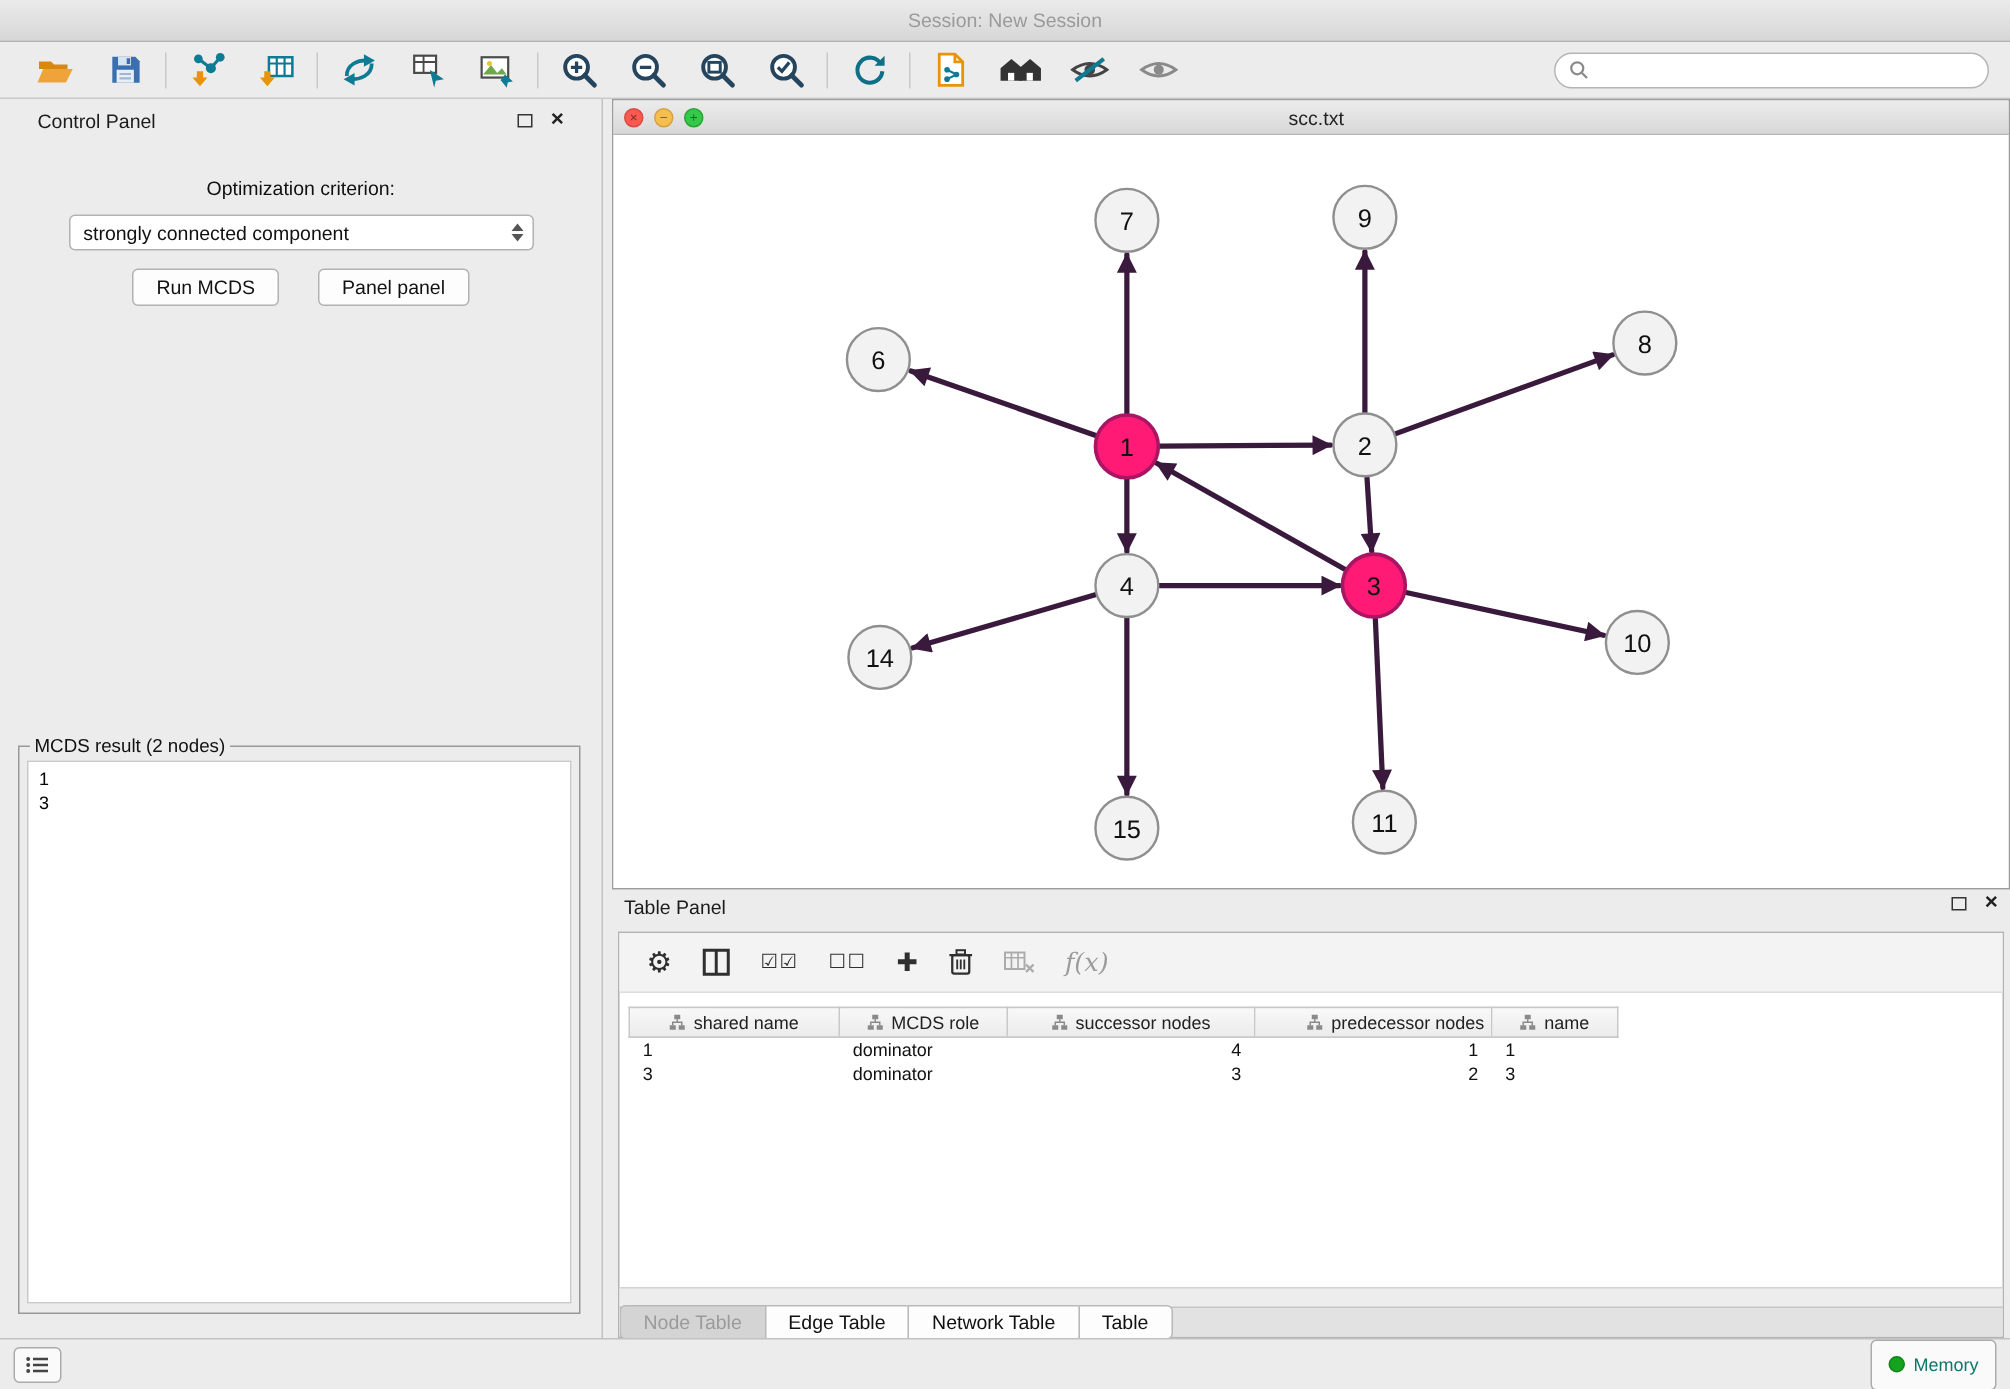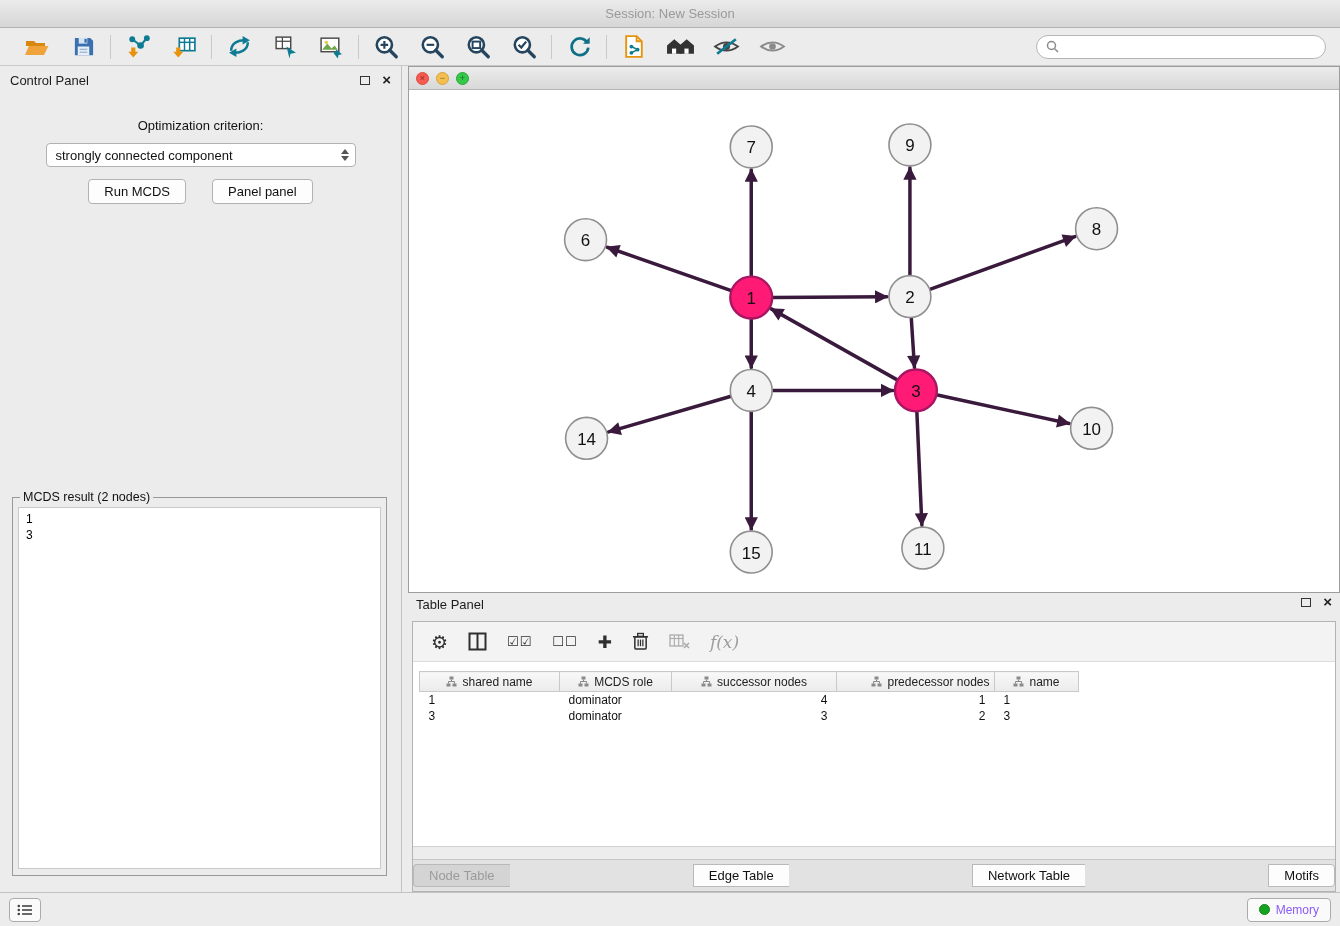--- a/index.html
+++ b/index.html
@@ -19,21 +19,21 @@
   .tb-icon { width:30px; height:30px; display:flex; align-items:center; justify-content:center; cursor:default; }
   .search-wrap { margin-left:auto; padding-right:4px; }
   .search-box { width:290px; height:24px; border:1px solid #b5b5b5; border-radius:12px;
                 background:#fff; display:flex; align-items:center; padding:0 9px; gap:5px; }
   .search-box input { border:none; outline:none; flex:1; font-size:12px; background:transparent;
                       font-family:"Liberation Sans",sans-serif; }
 
   
   .control-panel { position:absolute; left:0; top:66px; width:402px; bottom:34px;
                    background:#ececec; border-right:1px solid #c2c2c2; }
-  .panel-header { height:28px; display:flex; align-items:center; padding:0 10px; font-size:13px; color:#1c1c1c; }
+  .panel-header { height:28px; display:flex; align-items:center; padding:0 25px; font-size:13px; color:#1c1c1c; }
   .panel-header .controls { margin-left:auto; display:flex; gap:12px; align-items:center; }
   .float-ico { width:10px; height:9px; border:1.6px solid #333; display:inline-block; }
   .close-ico { font-size:15px; font-weight:bold; color:#222; line-height:10px; }
 
   .tabrow { display:flex; justify-content:center; }
   .tab { font-size:13px; padding:3px 15px; background:#fdfdfd; border:1px solid #b9b9b9;
          border-right:none; color:#111; cursor:default; }
   .tab:first-child { border-radius:4px 0 0 4px; }
   .tab:last-child { border-right:1px solid #b9b9b9; border-radius:0 4px 4px 0; }
   .tab.active { background:#d4d4d4; color:#9b9b9b; }
@@ -88,31 +88,31 @@
 
   .tp-table-area { flex:1; overflow:hidden; }
   table.node-table { border-collapse:collapse; margin:9px 0 0 6px; table-layout:fixed; }
   .node-table th { background:linear-gradient(#f8f8f8,#ebebeb); border:1px solid #c9c9c9;
                    font-weight:normal; height:20px; padding:0 4px; font-size:12px; color:#222;
                    white-space:nowrap; overflow:hidden; }
   .node-table th svg { vertical-align:-1px; margin-right:5px; }
   .node-table td { height:16px; padding:0 9px; font-size:12px; color:#111; white-space:nowrap; }
 
   .tp-scrollstrip { height:13px; background:#ededed; border-top:1px solid #d2d2d2; }
-  .tp-tabs { height:32px; background:#e2e2e2; border-top:1px solid #c6c6c6;
-             display:flex; align-items:center; justify-content:space-between; }
+  .tp-tabs { height:20px; background:#e2e2e2; border-top:1px solid #c6c6c6;
+             display:flex; align-items:center; justify-content:flex-start; }
 
   
   .statusbar { position:absolute; left:0; right:0; bottom:0; height:34px; background:#ececec;
                border-top:1px solid #c2c2c2; display:flex; align-items:center; padding:0 9px; }
   .sb-left-btn { width:32px; height:24px; border:1px solid #ababab; border-radius:4px;
                  background:#fafafa; display:flex; align-items:center; justify-content:center; }
-  .memory-btn { margin-left:auto; height:24px; border:1px solid #ababab; border-radius:4px;
+  .memory-btn { margin-left:auto; height:34px; border:1px solid #ababab; border-radius:4px;
                 background:#fafafa; display:flex; align-items:center; gap:6px; padding:0 11px;
-                font-size:12px; color:#8b5cf6; }
+                font-size:12px; color:#0f766e; }
   .memory-dot { width:11px; height:11px; border-radius:50%; background:#15a31f;
                 border:1px solid #0e8516; display:inline-block; }
 </style>
 </head>
 <body>
 
 <div class="titlebar">
   <span>Session: New Session</span>
 </div>
 
@@ -300,20 +300,21 @@
   </fieldset>
 </div>
 
 <div class="network-window">
   <div class="net-titlebar">
     <div class="traffic">
       <span class="light red">×</span>
       <span class="light yellow">−</span>
       <span class="light green">+</span>
     </div>
+    <div class="net-title">scc.txt</div>
   </div>
   <div class="net-canvas">
     <svg id="graph" viewBox="0 0 930 503">
       <defs>
         <marker id="arrowhead" viewBox="0 0 10 10" refX="9" refY="5" markerWidth="4.6" markerHeight="3.8" orient="auto" markerUnits="strokeWidth">
           <path d="M0 0L10 5L0 10z" fill="#3a1a3c"></path>
         </marker>
       </defs>
     <line x1="342" y1="186" x2="342" y2="80" stroke="#3a1a3c" stroke-width="3.5" stroke-linecap="round" marker-end="url(#arrowhead)"></line>
         <line x1="321.23121807335133" y1="200.7434376400866" x2="197.71281746876906" y2="157.5864061035458" stroke="#3a1a3c" stroke-width="3.5" stroke-linecap="round" marker-end="url(#arrowhead)"></line>
@@ -483,21 +484,21 @@
               <td style="text-align: left;">3</td>
             </tr>
           </tbody>
       </table>
     </div>
     <div class="tp-scrollstrip"></div>
     <div class="tp-tabs" id="tp-tabs">
         <div class="tab active">Node Table</div>
         <div class="tab">Edge Table</div>
         <div class="tab">Network Table</div>
-        <div class="tab">Motifs</div>
+        <div class="tab">Table</div>
       </div>
   </div>
 </div>
 
 <div class="statusbar">
   <div class="sb-left-btn">
     <svg width="16" height="12" viewBox="0 0 16 12">
       <circle cx="1.8" cy="2" r="1.3" fill="#444"></circle>
         <line x1="5" y1="2" x2="15" y2="2" stroke="#444" stroke-width="1.6"></line>
       <circle cx="1.8" cy="6" r="1.3" fill="#444"></circle>

